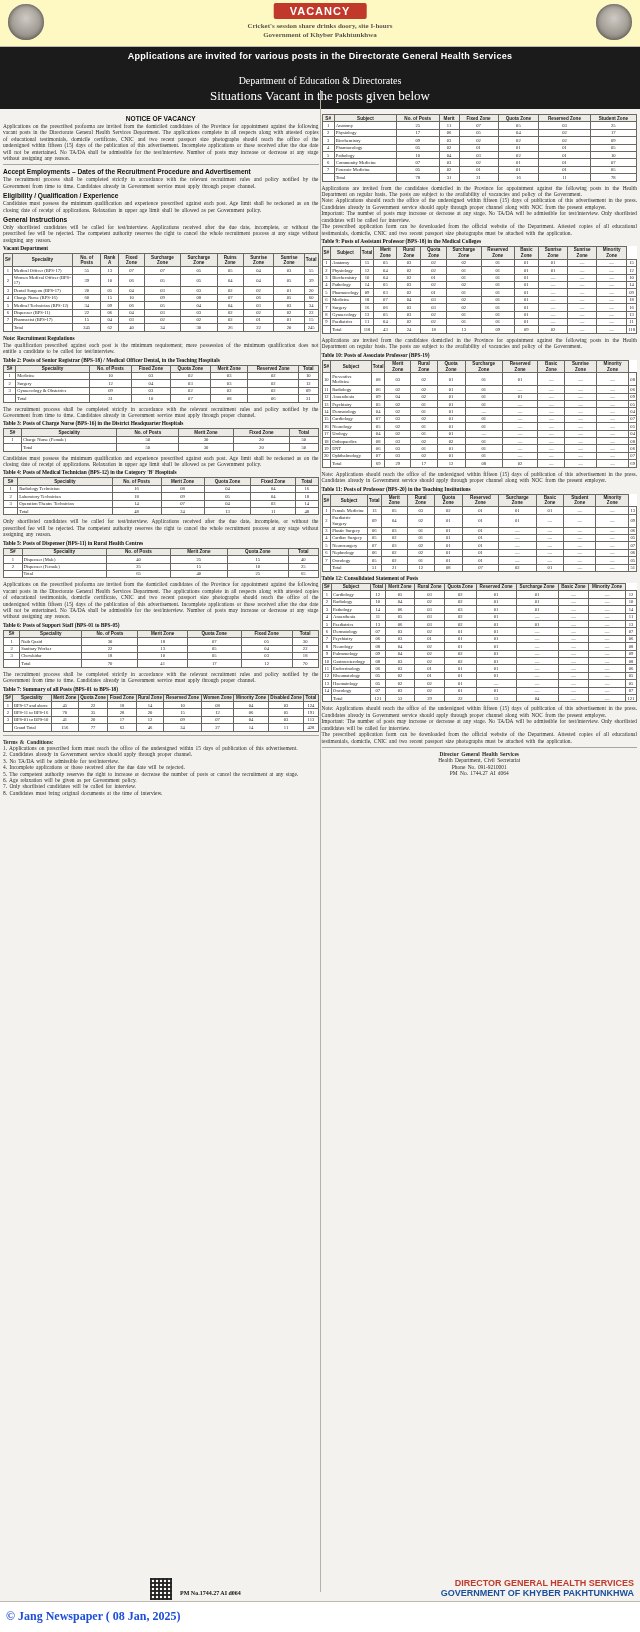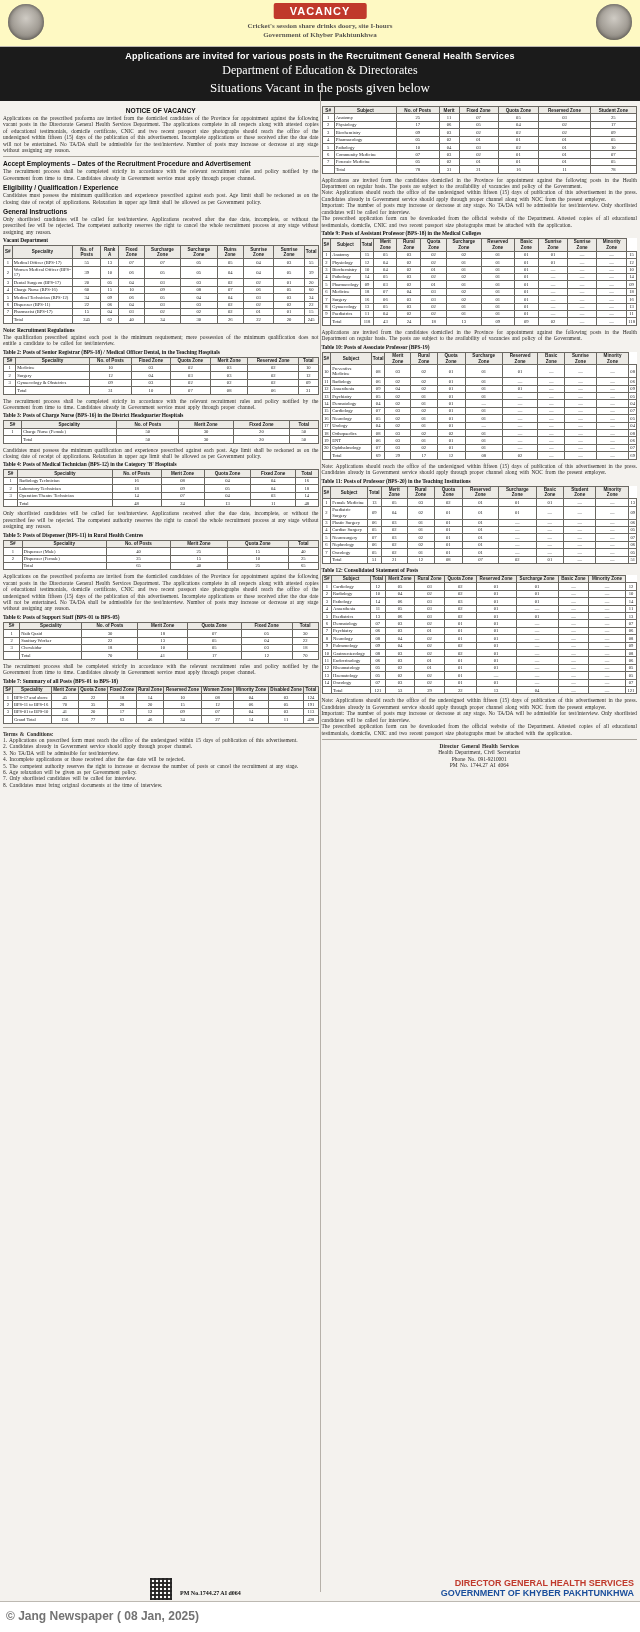--- a/index.html
+++ b/index.html
@@ -12,21 +12,21 @@
       box-shadow:inset 0 0 4px #4a4742;}
   .hdr .crest.l{left:8px;} .hdr .crest.r{right:8px;}
   .vacancy{position:absolute;left:50%;top:3px;transform:translateX(-50%);
       background:#c0392b;color:#fff;font-family:"Liberation Sans",sans-serif;font-weight:bold;
       font-size:11px;letter-spacing:1px;padding:2px 16px;border-radius:2px;}
   .hdr-sub{position:absolute;left:50%;top:22px;transform:translateX(-50%);width:330px;text-align:center;
       font-size:7px;color:#5a5751;line-height:9px;filter:blur(.25px);font-weight:bold;}
   
   .banner{background:#1b1b1b;color:#ffffff;text-align:center;padding:4px 2px 5px;}
   .banner .l1{font-family:"Liberation Sans",sans-serif;font-weight:bold;font-size:9px;letter-spacing:.3px;filter:blur(.3px);}
-  .banner .l2{font-size:12px;margin-top:2px;filter:blur(.35px);}
+  .banner .l2{font-size:10px;margin-top:14px;filter:blur(.35px);}
   .banner .l3{font-size:13px;margin-top:2px;filter:blur(.35px);}
   
   .cols{display:flex;gap:3px;padding:3px;background:#f4f2ee;}
   .col{width:50%;}
   .rule{height:1px;background:#a9a49c;margin:3px 0;}
   .sep{position:absolute;left:50%;top:90px;bottom:40px;width:1px;background:#b6b1a9;}
   
   .tx{font-size:5.4px;line-height:6.4px;text-align:justify;color:#2c2a27;filter:blur(.32px);
       word-spacing:1px;hyphens:auto;}
   .tx.b{font-weight:bold;}
@@ -37,22 +37,22 @@
   table{border-collapse:collapse;width:100%;margin:2px 0 3px;background:#fff;}
   td,th{border:.5px solid #6b6862;font-size:5px;line-height:6px;padding:1px 1px;
         color:#222;filter:blur(.25px);}
   th{background:#eceae5;font-weight:bold;text-align:center;font-family:"Liberation Sans",sans-serif;}
   td.c{text-align:center;}
   table.tight td,table.tight th{font-size:4.6px;line-height:5.4px;padding:.5px 1px;}
   .tcap{font-size:5.4px;font-weight:bold;margin:2px 0 1px;filter:blur(.25px);}
   
   .foot{position:absolute;left:0;right:0;bottom:0;height:30px;background:#ffffff;
         border-top:1px solid #bdb9b2;}
-  .foot .credit{position:absolute;left:6px;top:7px;color:#737373;
-        font-family:Liberation Sans, sans-serif;font-weight:bold;font-size:12px;}
+  .foot .credit{position:absolute;left:6px;top:7px;color:#1d4ed8;
+        font-family:Liberation Serif, serif;font-weight:bold;font-size:12px;}
   .stamp{position:absolute;right:6px;bottom:34px;width:210px;text-align:right;}
   .stamp .s1{color:#c0392b;font-family:"Liberation Sans",sans-serif;font-weight:bold;font-size:9px;filter:blur(.3px);}
   .stamp .s2{color:#1b4f9c;font-family:"Liberation Sans",sans-serif;font-weight:bold;font-size:9px;filter:blur(.3px);}
   .pmno{position:absolute;left:180px;bottom:36px;font-size:6px;font-weight:bold;filter:blur(.25px);}
   .qr{position:absolute;left:150px;bottom:32px;width:22px;height:22px;
       background:
         repeating-linear-gradient(0deg,#111 0 2px,#fff 2px 4px),
         repeating-linear-gradient(90deg,#111 0 2px,#fff 2px 4px);
       background-blend-mode:multiply;opacity:.85;}
 </style>
@@ -65,21 +65,21 @@
     <div class="crest l"></div>
     <div class="crest r"></div>
     <div class="vacancy">VACANCY</div>
     <div class="hdr-sub">
       <div>Cricket's session share drinks doory, site I-hours</div>
       <div>Government of Khyber Pakhtunkhwa</div>
     </div>
   </div>
 
   <div class="banner">
-    <div class="l1">Applications are invited for various posts in the Recruitment General Health Services</div>
+    <div class="l1">Applications are invited for various posts in the Directorate General Health Services</div>
     <div class="l2">Department of Education &amp; Directorates</div>
     <div class="l3">Situations Vacant in the posts given below</div>
   </div>
 
   <div class="cols">
 
     <div class="col">
 
       <div class="ttl ctr">NOTICE OF VACANCY</div>
       <div class="tx">Applications on the prescribed proforma are invited from the domiciled candidates of the Province for appointment against the following vacant posts in the Directorate General Health Services Department. The applications complete in all respects along with attested copies of educational testimonials, domicile certificate, CNIC and two recent passport size photographs should reach the office of the undersigned within fifteen (15) days of the publication of this advertisement. Incomplete applications or those received after the due date will not be entertained. No TA/DA shall be admissible for the test/interview. Number of posts may increase or decrease at any stage without assigning any reason.</div>

